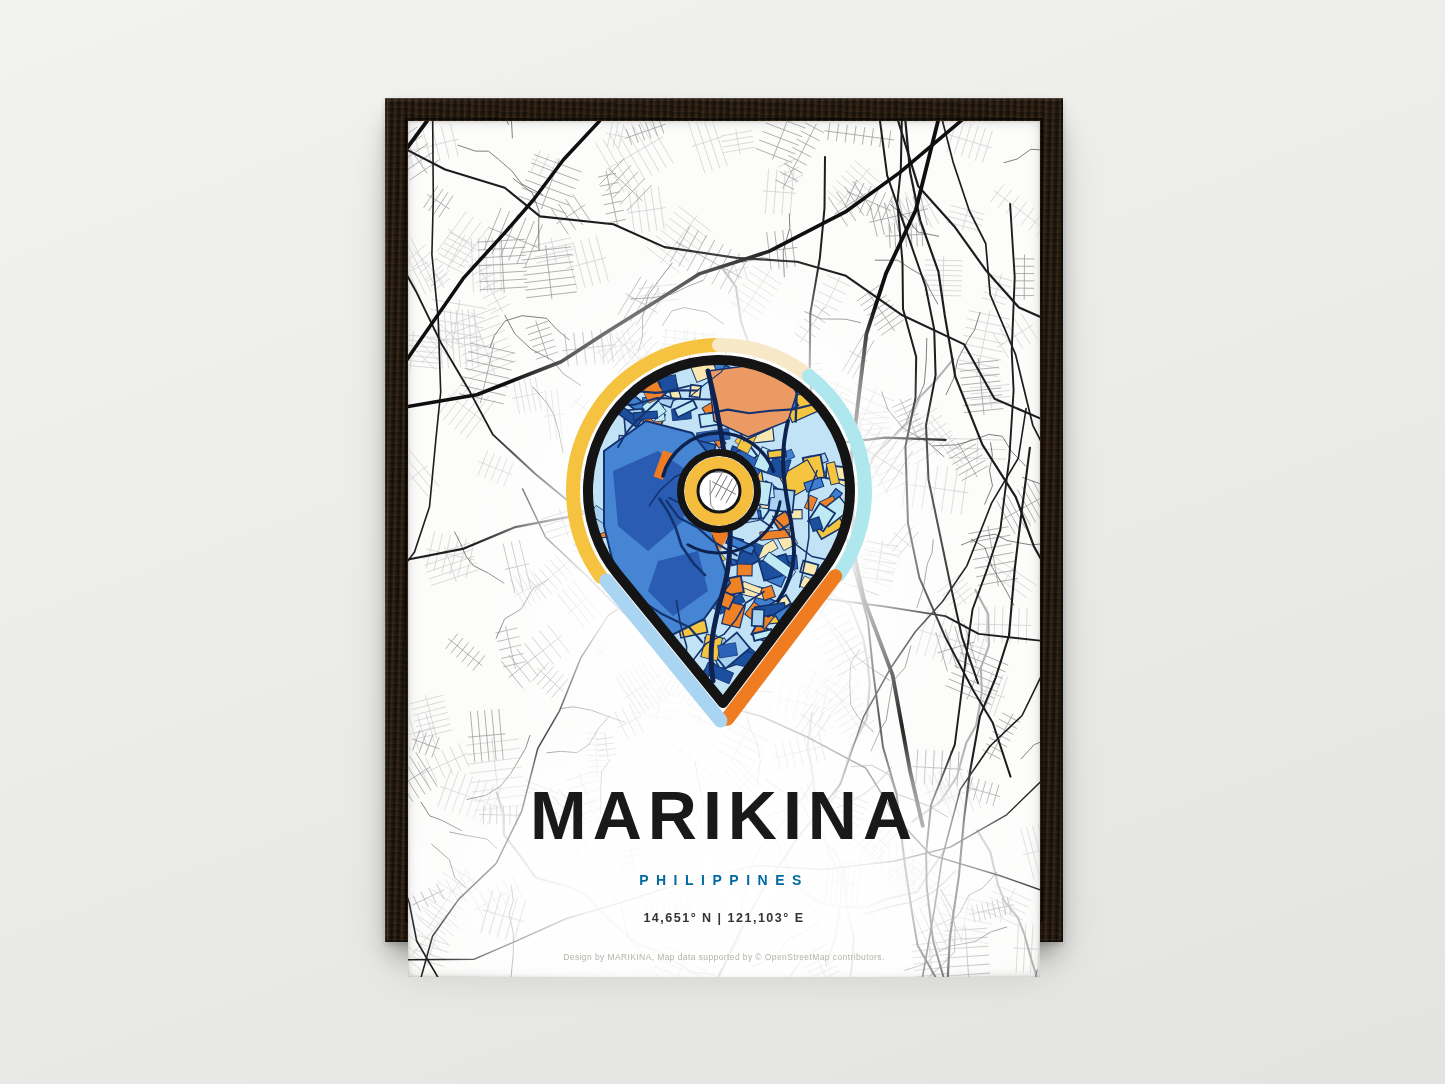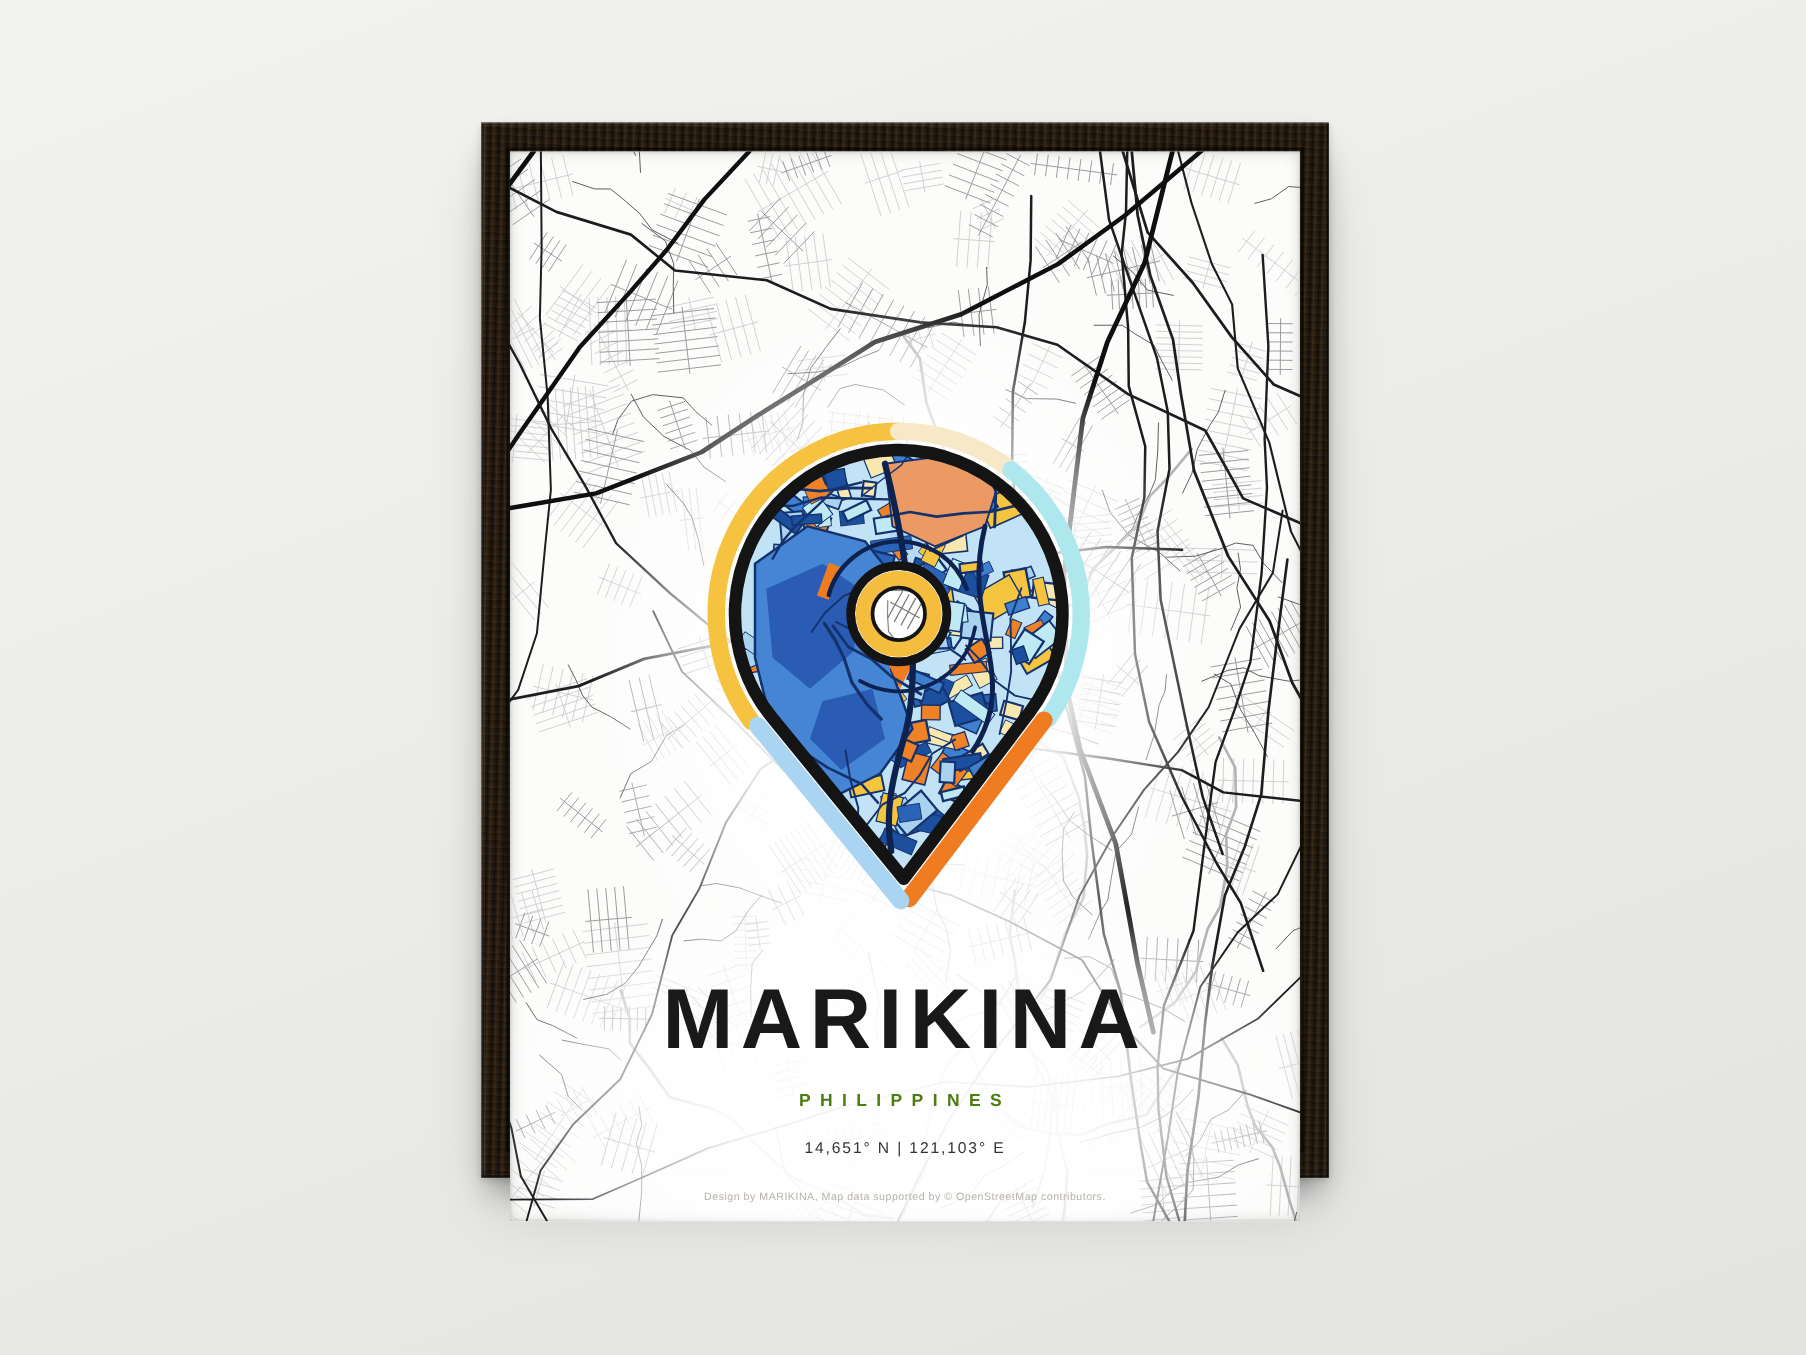--- a/index.html
+++ b/index.html
@@ -25,22 +25,22 @@
   }
   .frame::before{content:"";position:absolute;inset:20px;border:2px solid rgba(0,0,0,0.55);pointer-events:none}
   .frame::after{content:"";position:absolute;inset:2px;border:1px solid rgba(255,235,200,0.07);pointer-events:none}
   .poster{
     position:relative;width:632px;height:856px;background:#fcfcfb;overflow:hidden;
     box-shadow:inset 0 0 12px rgba(0,0,0,0.16), inset 0 0 3px rgba(0,0,0,0.22);
   }
   svg.map{position:absolute;left:0;top:0;width:632px;height:856px}
   .txt{position:absolute;left:0;width:100%;text-align:center;line-height:1;color:#191919}
   .title{top:660px;font-size:68px;font-weight:800;letter-spacing:6px;margin:0}
-  .subtitle{top:752px;font-size:14px;font-weight:700;letter-spacing:7.5px;color:#4d7c0f}
-  .coords{top:791px;font-size:12.5px;font-weight:400;letter-spacing:1.5px;color:#333}
+  .subtitle{top:752px;font-size:14px;font-weight:700;letter-spacing:7.5px;color:#0369a1}
+  .coords{top:791px;font-size:12.5px;font-weight:700;letter-spacing:1.5px;color:#333}
   .credit{top:832px;font-size:8.5px;font-weight:400;letter-spacing:0.4px;color:#b6b1aa}
 </style>
 </head>
 <body>
 
 <div class="frame">
   <div class="poster">
     <svg class="map" viewBox="0 0 632 856" id="mapsvg">
       <defs id="g-defs">
           <radialGradient id="fadePin" cx="0.5" cy="0.5" r="0.5">

